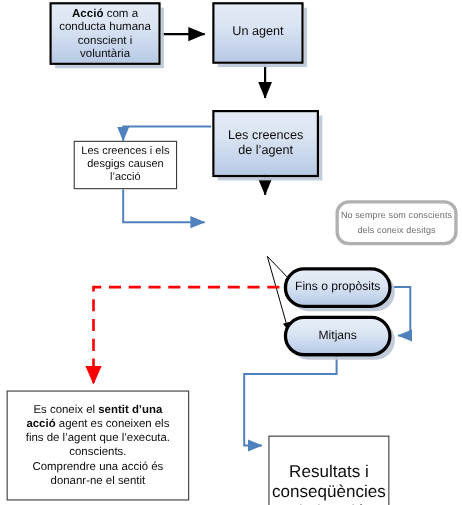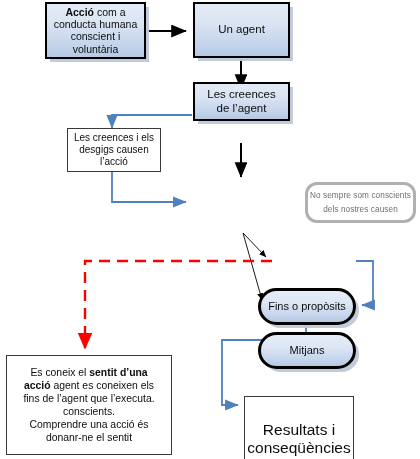--- a/index.html
+++ b/index.html
@@ -39,21 +39,20 @@
     background: linear-gradient(to bottom, #e3ebf6 0%, #dbe5f3 35%, #c6d5ec 75%, #b6c9e3 100%);
     border: 2.5px solid #000000;
     box-shadow: 4px 4px 0 -1px rgba(190,200,215,0.95);
   }
   
   .pill-blue {
     background: linear-gradient(to bottom, #e6edf8 0%, #dce6f4 40%, #c4d4ec 80%, #b4c7e2 100%);
     border: 3px solid #000000;
     border-radius: 19px;
     box-shadow: 4px 4px 0 -1px rgba(190,200,215,0.95);
-    margin-top: 45px;
   }
   
   .box-white {
     background: #ffffff;
     border: 1.2px solid #3a3a3a;
   }
   
   .note-gray {
     background: #ffffff;
     border: 3.5px solid #b0b0b0;
@@ -107,42 +106,42 @@
 
     <path d="M243,233 L262,300" stroke="#000000" stroke-width="0.9" fill="none" marker-end="url(#ah-black-thin)"></path>
 
     <path d="M356,261 L373,261 L373,305 L362,305" stroke="#4f81bd" stroke-width="1.8" fill="none" marker-end="url(#ah-blue)"></path>
 
     <path d="M306,324 L306,340 L222,340 L222,405 L238,405" stroke="#4f81bd" stroke-width="1.8" fill="none" marker-end="url(#ah-blue)"></path>
 
     <path d="M272,261 L85,261 L85,348" stroke="#ff0000" stroke-width="2.4" fill="none" stroke-dasharray="11,7" marker-end="url(#ah-red)"></path>
   </svg>
 
-  <div class="node box-blue t-acc pad" style="left:45px; top:2px; width:101px; height:57px;align-items:flex-end;">
+  <div class="node box-blue t-acc pad" style="left:45px; top:2px; width:101px; height:57px;">
     <div>
       <b>Acció</b><span> com a conducta humana conscient i voluntària</span>
     </div>
   </div>
 
-  <div class="node box-blue t-agent pad" style="left:193px; top:2px; width:97px; height:56px;">
+  <div class="node box-blue t-agent pad" style="left:193px; top:2px; width:83px; height:56px;">
     <span>Un agent</span>
   </div>
 
-  <div class="node box-blue t-agent pad" style="left:193px; top:82px; width:97px; height:39px;">
+  <div class="node box-blue t-agent pad" style="left:193px; top:100px; width:97px; height:61px;">
     <span>Les creences de l’agent</span>
   </div>
 
   <div class="node box-white t-small pad" style="left:67px; top:128px; width:94px; height:44px;">
     <span>Les creences i els desgigs causen l’acció</span>
   </div>
 
 
   <div class="node note-gray t-note" style="left:305px; top:182px; width:111px; height:41px;">
     <span class="nline">No sempre som conscients</span>
-    <span class="nline" style="margin-top:4px;">dels nostres causen</span>
+    <span class="nline" style="margin-top:4px;">dels coneix desitgs</span>
   </div>
 
   <div class="node pill-blue t-pill pad" style="left:258px; top:243px; width:98px; height:37px;">
     <span>Fins o propòsits</span>
   </div>
 
   <div class="node pill-blue t-pill pad" style="left:258px; top:287px; width:98px; height:37px;align-items:center;">
     <span>Mitjans</span>
   </div>
 

